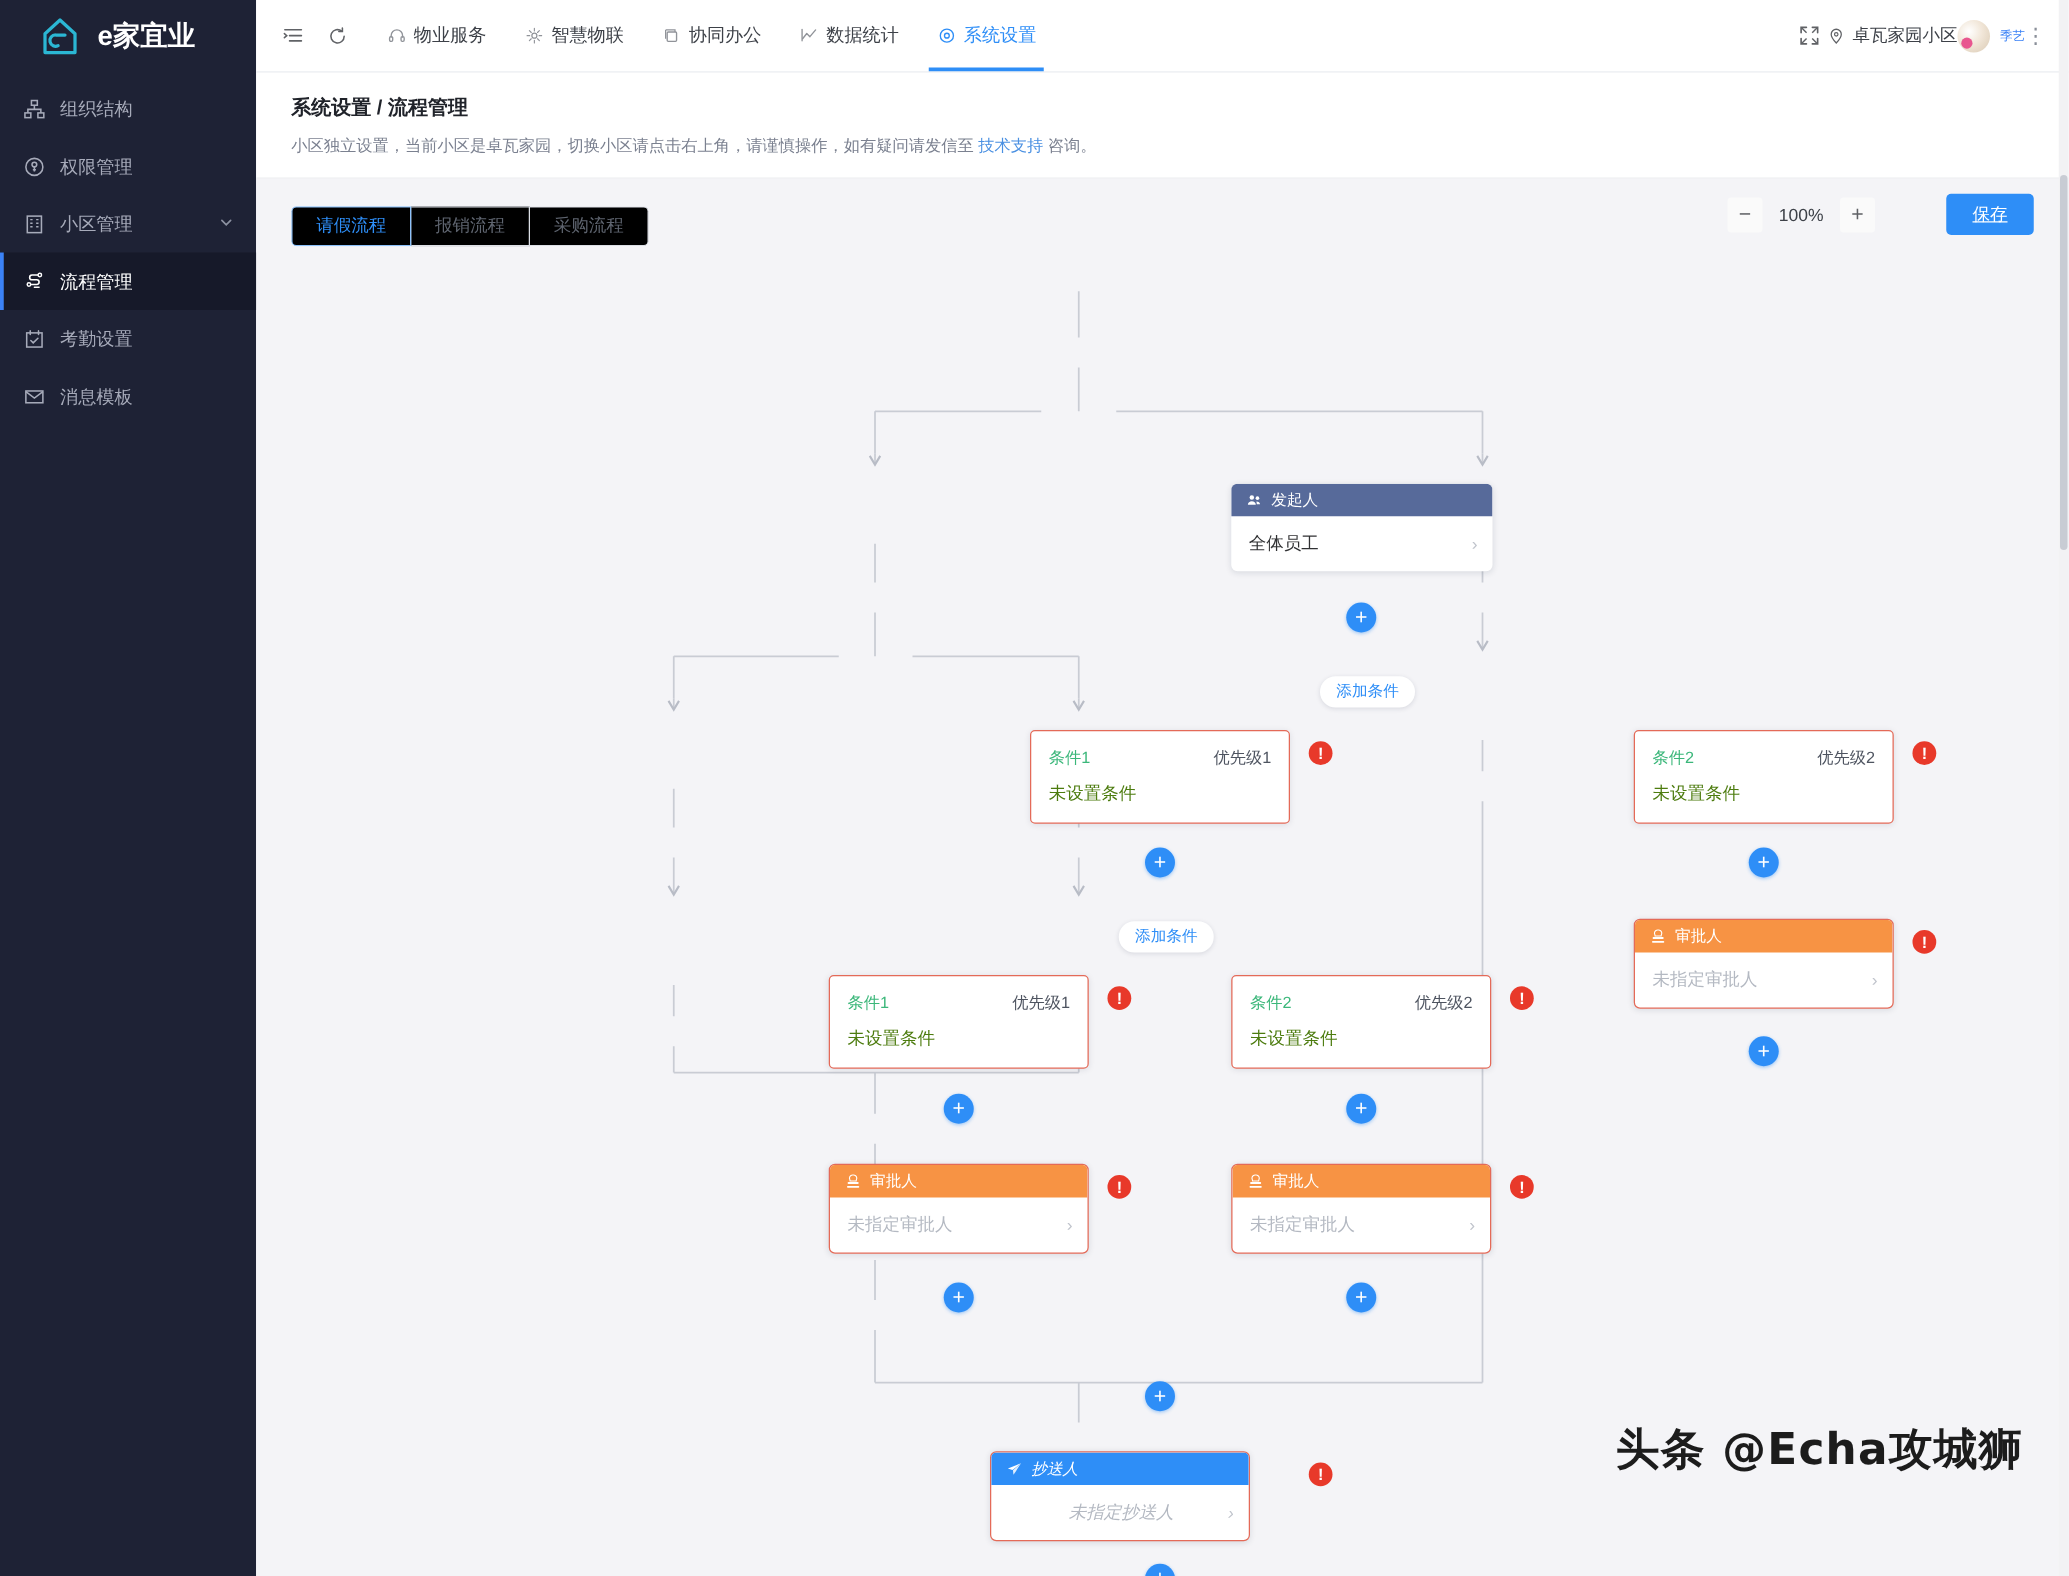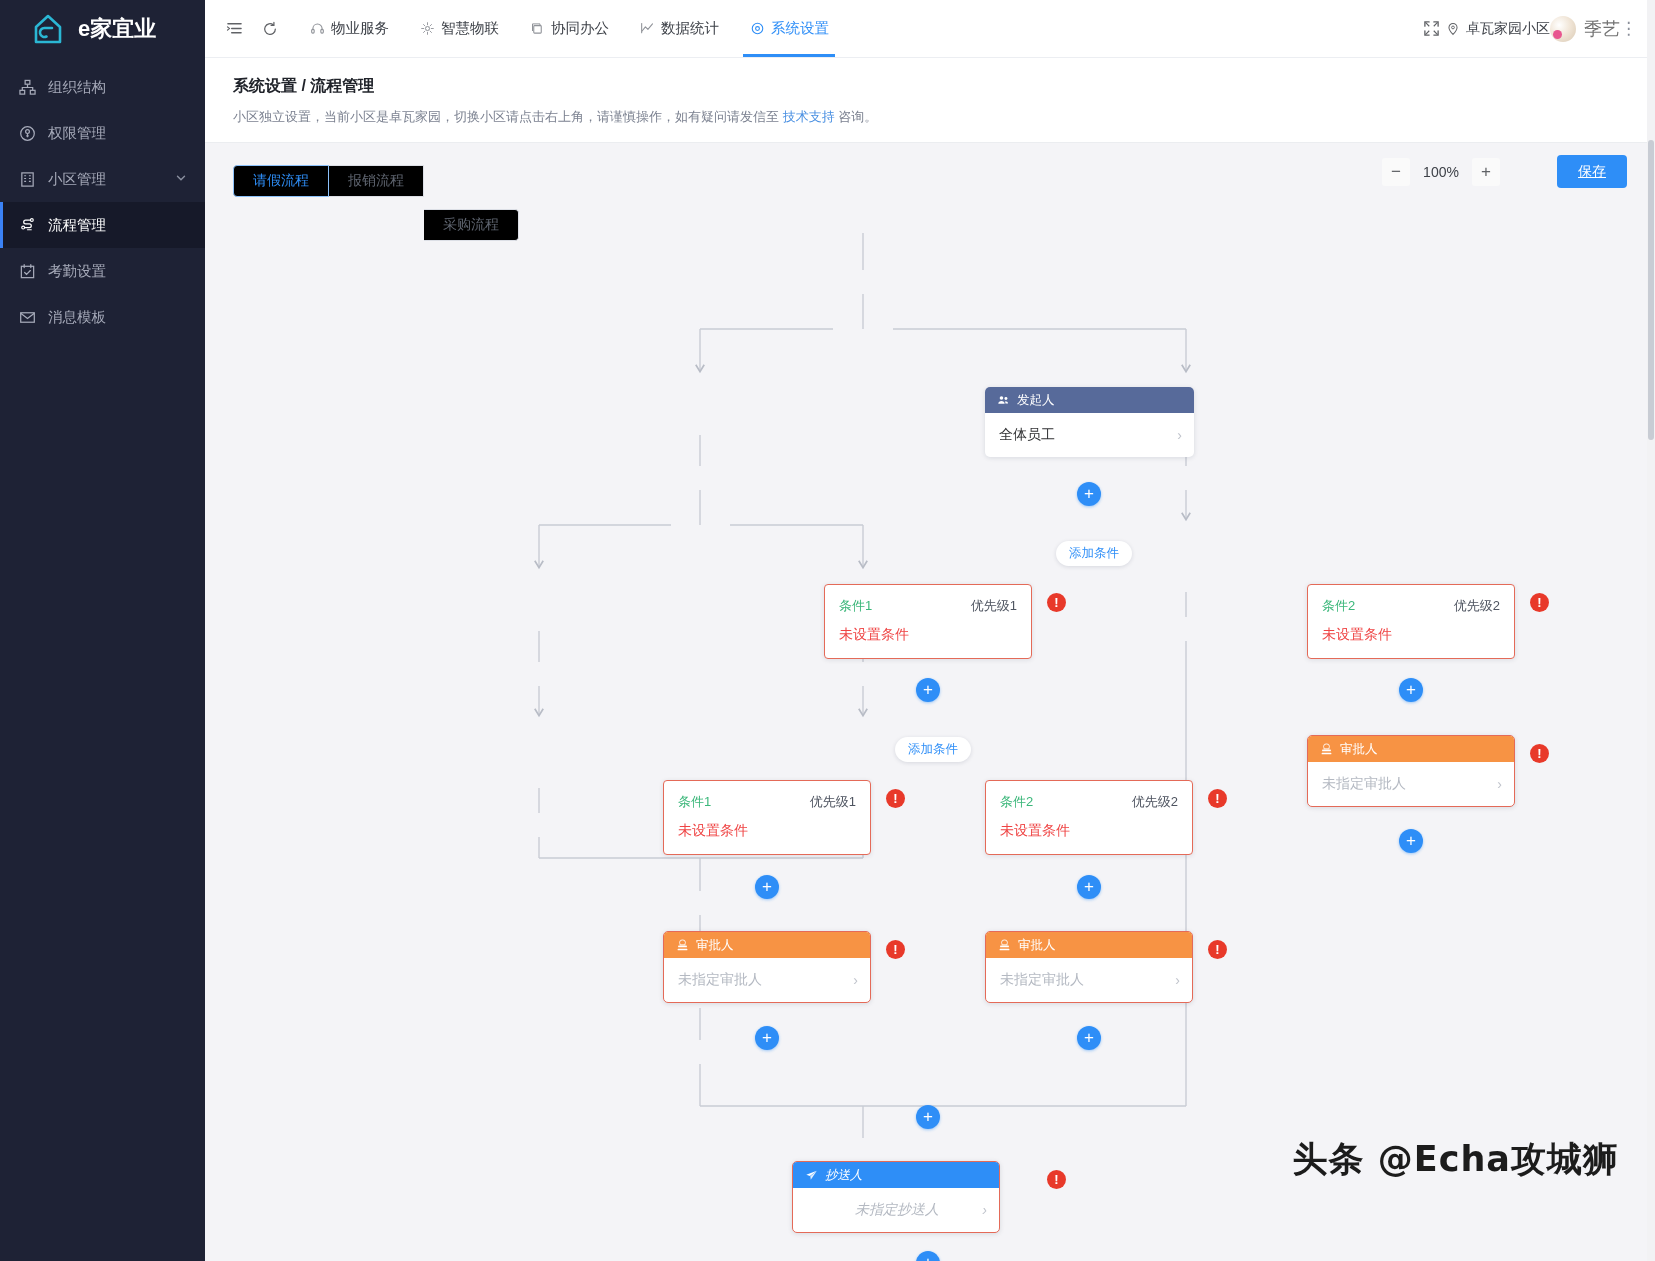--- a/index.html
+++ b/index.html
@@ -55,21 +55,21 @@
     font-size: 14.5px; color: #3d4148; cursor: pointer; position: relative; white-space: nowrap;
   }
   .tb-menu-item .mi-icon { width: 16px; height: 16px; display:flex; align-items:center; justify-content:center; color:#909399;}
   .tb-menu-item.active { color: #2e8ef7; }
   .tb-menu-item.active .mi-icon { color: #2e8ef7; }
   .tb-menu-item.active::after {
     content: ""; position: absolute; left: 8px; right: 8px; bottom: 0; height: 3px; background: #2e8ef7;
   }
   .tb-right { margin-left: auto; display: flex; align-items: center; }
   .tb-community { display: flex; align-items: center; gap: 6px; font-size: 14px; color: #3d4148; cursor: pointer; }
-  .tb-user { display: flex; align-items: center; gap: 8px; font-size: 18px; color: #737373; cursor: pointer; }
+  .tb-user { display: flex; align-items: center; gap: 8px; font-size: 10px; color: #3b82f6; cursor: pointer; }
   .avatar {
     width: 26px; height: 26px; border-radius: 50%;
     background: radial-gradient(circle at 35% 35%, #fff 0%, #f1e6d8 45%, #d9c9b2 100%);
     position: relative; overflow: hidden; flex: 0 0 26px;
   }
   .avatar::after {
     content: ""; position: absolute; left: 3px; bottom: 3px; width: 9px; height: 9px;
     border-radius: 50%; background: #e8568f;
   }
   .dots-v { font-size: 17px; color: #8a8f99; letter-spacing: 0; cursor: pointer; line-height: 1; }
@@ -83,21 +83,21 @@
   
   .content { flex: 1; position: relative; overflow: hidden; background: #f4f4f7; }
   .tabs-row { padding: 22px 0 0 28px; }
   .tabs { display: inline-flex; border-radius: 4px; overflow: hidden; }
   .tab {
     height: 32px; padding: 0 19px; display: flex; align-items: center;
     font-size: 14px; color: #5f6570; background: #000000;
     border: 1px solid #dcdfe6; border-left: none; cursor: pointer; white-space: nowrap;
   }
   .tab:first-child { border-left: 1px solid #dcdfe6; border-radius: 4px 0 0 4px; }
-  .tab:last-child { border-radius: 0 4px 4px 0; margin-top: 44px; }
+  .tab:last-child { border-radius: 0 4px 4px 0; }
   .tab.active { color: #2e8ef7; border-color: #8cc1fa; position: relative; z-index: 2; }
 
   
   .zoom-bar { position: absolute; right: 155px; top: 15px; display: flex; align-items: center; gap: 0; }
   .zoom-btn {
     width: 28px; height: 28px; background: #fafafa; border-radius: 3px;
     display: flex; align-items: center; justify-content: center;
     font-size: 17px; color: #606266; cursor: pointer; user-select: none;
   }
   .zoom-val { font-size: 14px; color: #3d4148; width: 62px; text-align: center; }
@@ -132,21 +132,21 @@
   .node.err { border: 1px solid #e46a58; }
 
   
   .cond-node {
     position: absolute; width: 208px; background: #ffffff; border: 1px solid #e46a58;
     border-radius: 4px; box-shadow: 0 1px 5px rgba(20,30,60,0.10); cursor: pointer;
   }
   .cond-top { display: flex; align-items: center; padding: 12px 14px 0 14px; }
   .cond-name { font-size: 13px; color: #3bb77a; }
   .cond-prio { margin-left: auto; font-size: 13px; color: #4e5460; }
-  .cond-body { padding: 11px 14px 14px 14px; font-size: 14px; color: #ef4444; }
+  .cond-body { padding: 11px 14px 14px 14px; font-size: 14px; color: #4d7c0f; }
 
   
   .plus {
     position: absolute; width: 24px; height: 24px; border-radius: 50%;
     background: #2e8ef7; color: #fff; display: flex; align-items: center; justify-content: center;
     font-size: 17px; line-height: 1; cursor: pointer;
     box-shadow: 0 1px 3px rgba(46,142,247,0.45);
   }
   .plus span { margin-top: -2px; }
 

